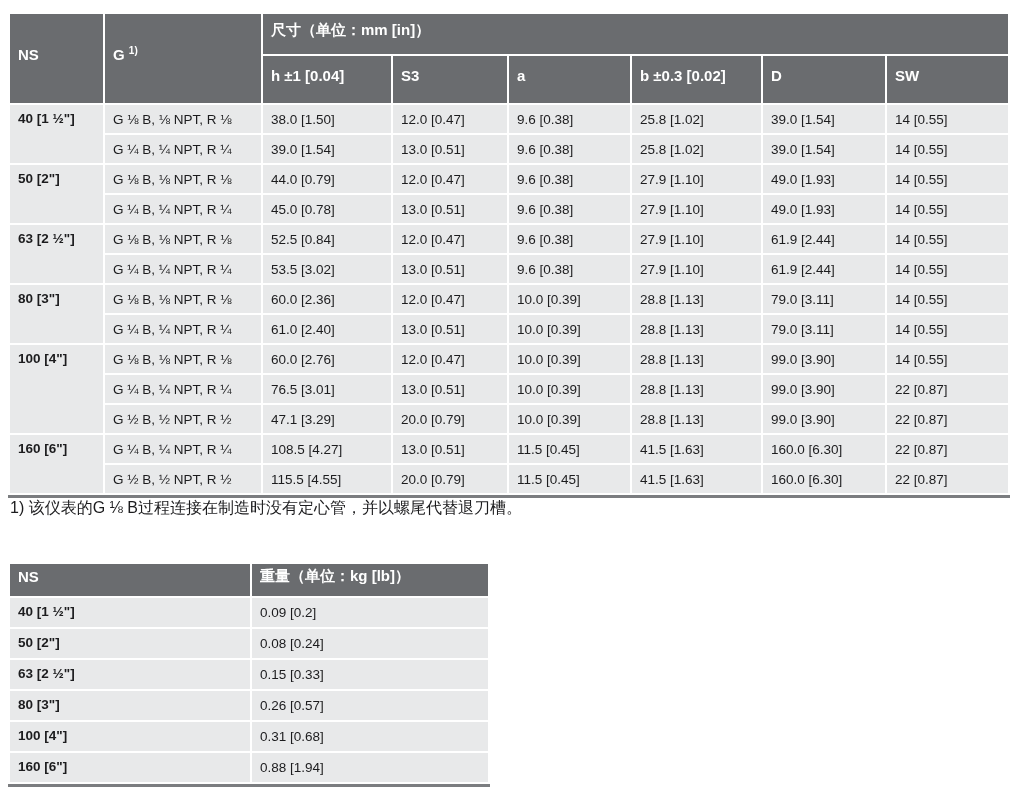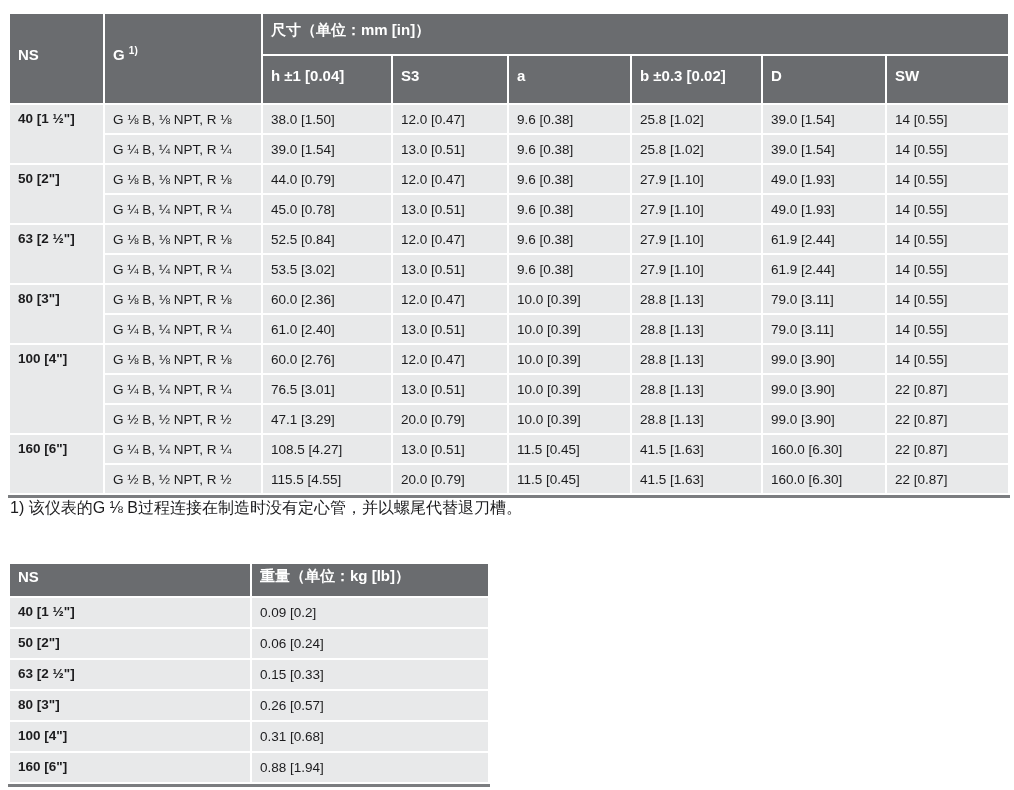--- a/index.html
+++ b/index.html
@@ -265,21 +265,21 @@
         <th>重量（单位：kg [lb]）</th>
       </tr>
     </thead>
     <tbody id="weight-body">
         <tr>
           <td class="ns-cell">40 [1 ½"]</td>
           <td>0.09 [0.2]</td>
         </tr>
         <tr>
           <td class="ns-cell">50 [2"]</td>
-          <td>0.06 [0.24]</td>
+          <td>0.08 [0.24]</td>
         </tr>
         <tr>
           <td class="ns-cell">63 [2 ½"]</td>
           <td>0.15 [0.33]</td>
         </tr>
         <tr>
           <td class="ns-cell">80 [3"]</td>
           <td>0.26 [0.57]</td>
         </tr>
         <tr>

